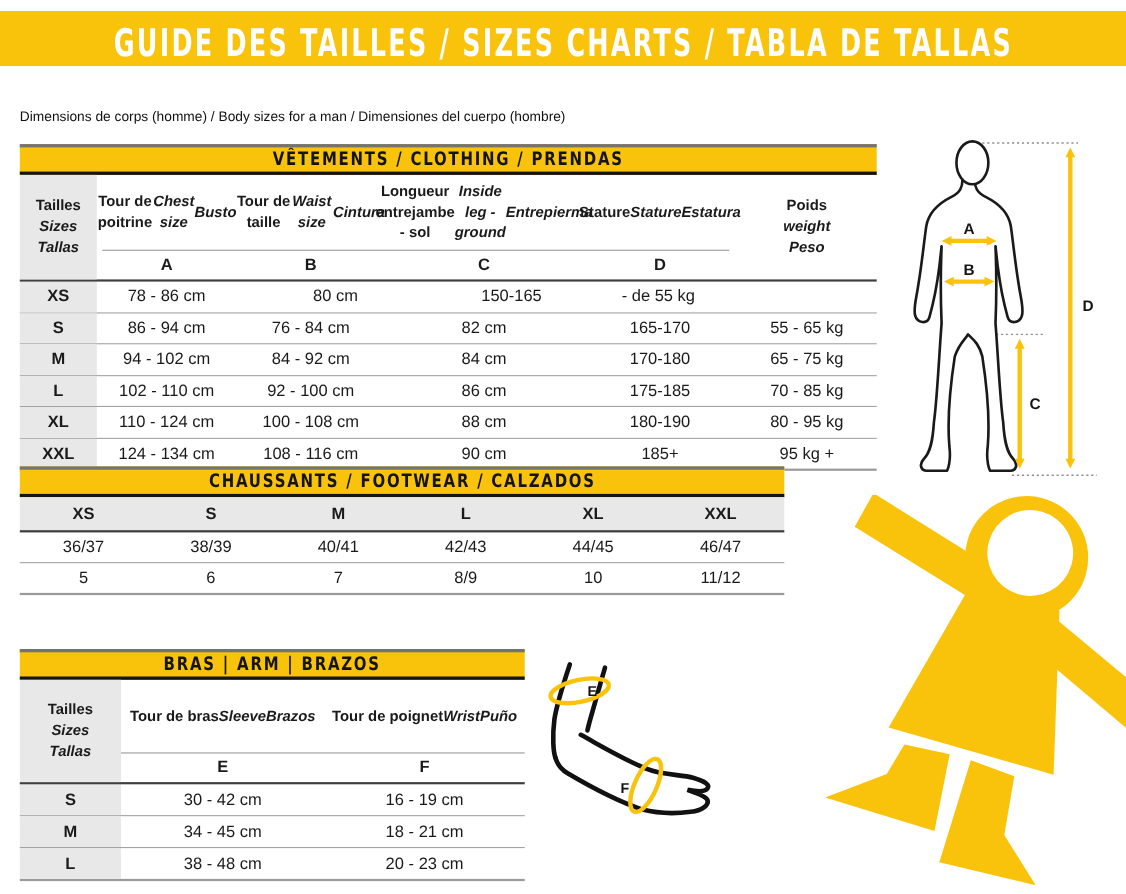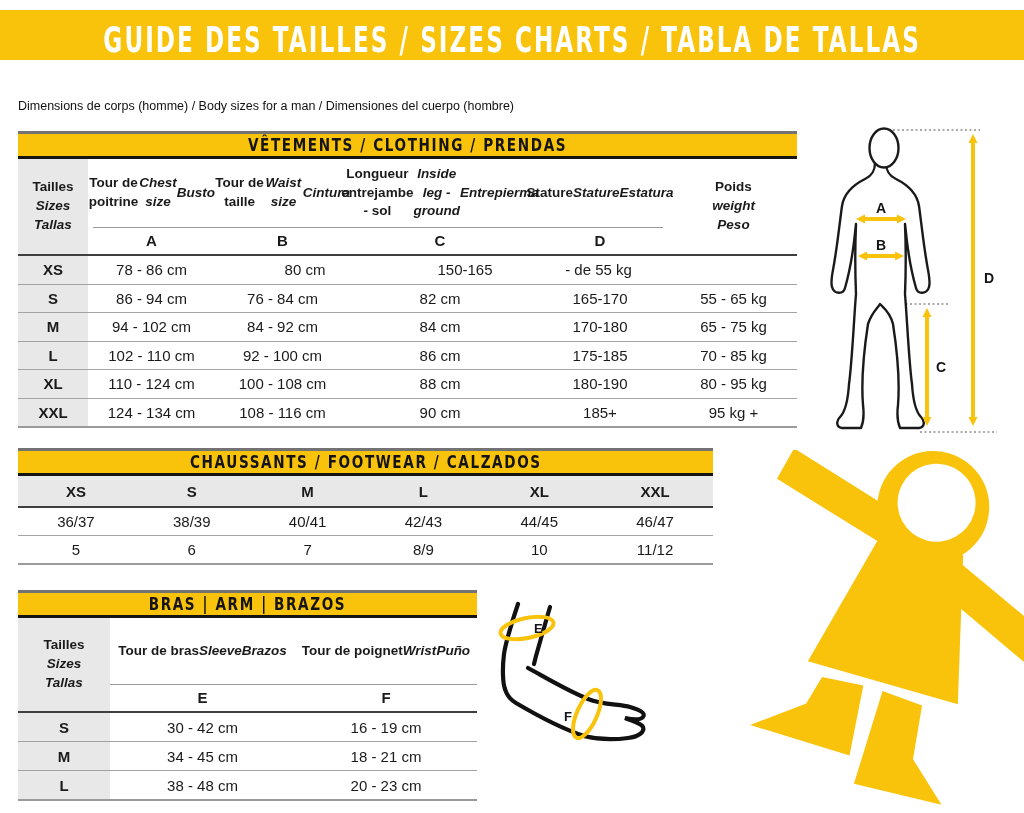--- a/index.html
+++ b/index.html
@@ -33,21 +33,21 @@
   .ccol.full{justify-content:center;align-items:center;}
   .midline{position:absolute;left:75px;top:68px;width:570px;border-top:1px solid #9a9a9a;}
   .w0{width:70px;}.w1{width:127px;}.w2{width:135px;}.w3{width:180px;}.w4{width:140px;}.w5{width:127px;}
   .crow{display:flex;height:27.5px;align-items:stretch;}
   .crow + .crow{border-top:1px solid #a3a3a3;}
   .crows{border-bottom:2px solid #9a9a9a;}
   .scell{font-weight:bold;font-size:15px;display:flex;align-items:center;justify-content:center;}
   .vcell{font-size:15px;display:flex;align-items:center;justify-content:center;}
 
   
-  .t-foot{left:18px;top:448px;width:695px;}
+  .t-foot{left:18px;top:424px;width:695px;}
   .fhead{display:flex;height:30px;background:#E8E8E8;border-bottom:2px solid #3f3f3f;}
   .fhead .fc{font-weight:bold;}
   .fc{flex:1;display:flex;align-items:center;justify-content:center;font-size:15px;}
   .frow{display:flex;height:27px;}
   .frow + .frow{border-top:1px solid #a3a3a3;}
   .frows{border-bottom:2px solid #9a9a9a;}
 
   
   .t-bras{left:18px;top:590px;width:459px;}
   .bhead{position:relative;display:flex;height:93px;border-bottom:2px solid #3f3f3f;}

